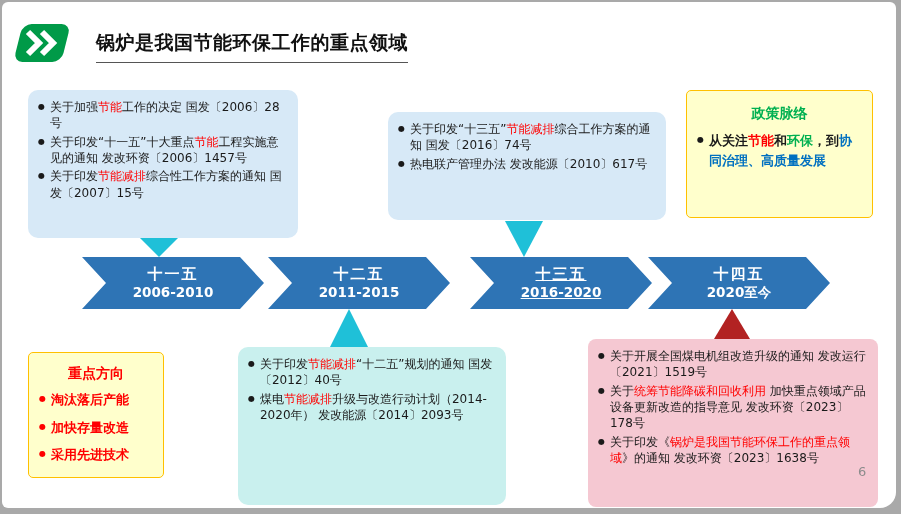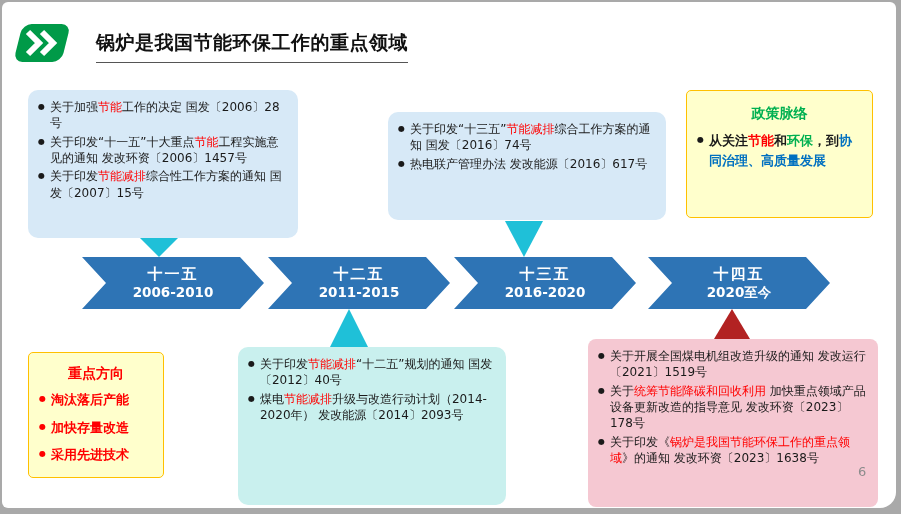--- a/index.html
+++ b/index.html
@@ -78,21 +78,21 @@
     background:#2e74b5;
     clip-path:polygon(0 0, calc(100% - 24px) 0, 100% 50%, calc(100% - 24px) 100%, 0 100%, 24px 50%);
     color:#fff; font-weight:bold;
     display:flex; flex-direction:column; align-items:center; justify-content:center;
     line-height:1.25;
   }
   .arrow .p-name  { font-size:15px; letter-spacing:2px; }
   .arrow .p-years { font-size:13.5px; }
   #arrow-1 { left:80px; }
   #arrow-2 { left:266px; }
-  #arrow-3 { left:452px; }
+  #arrow-3 { left:468px;text-decoration:underline; }
   #arrow-4 { left:646px; }
 
   
   .tri { position:absolute; width:0; height:0; }
   #tri-1 { left:138px; top:236px; border-left:19px solid transparent; border-right:19px solid transparent; border-top:19px solid #1fc0d8; }
   #tri-2 { left:503px; top:219px; border-left:19px solid transparent; border-right:19px solid transparent; border-top:36px solid #1fc0d8; }
   #tri-3 { left:328px; top:307px; border-left:19px solid transparent; border-right:19px solid transparent; border-bottom:38px solid #1fc0d8; }
   #tri-4 { left:712px; top:307px; border-left:18px solid transparent; border-right:18px solid transparent; border-bottom:30px solid #b22222; }
 
   .page-number {
@@ -129,21 +129,21 @@
       </div>
     </div>
 
   <div class="callout box-blue" id="box-plan-13-5">
       <div class="bullet-row">
         <span class="bullet-marker" style="color: rgb(26, 26, 26);">●</span>
         <span class="bullet-text"><span style="color: rgb(26, 26, 26);">关于印发“十三五”</span><span style="color: rgb(255, 0, 0);">节能减排</span><span style="color: rgb(26, 26, 26);">综合工作方案的通知  国发〔2016〕74号</span></span>
       </div>
       <div class="bullet-row">
         <span class="bullet-marker" style="color: rgb(26, 26, 26);">●</span>
-        <span class="bullet-text"><span style="color: rgb(26, 26, 26);">热电联产管理办法  发改能源〔2016〕617号</span></span>
+        <span class="bullet-text"><span style="color: rgb(26, 26, 26);">热电联产管理办法  发改能源〔2010〕617号</span></span>
       </div>
     </div>
 
   <div class="callout box-yellow semibold" id="box-policy">
     <div class="box-title title-green">政策脉络</div>
     <div>
         <div class="bullet-row">
           <span class="bullet-marker" style="color: rgb(26, 26, 26);">●</span>
           <span class="bullet-text"><span style="color: rgb(26, 26, 26);">从关注</span><span style="color: rgb(255, 0, 0);">节能</span><span style="color: rgb(26, 26, 26);">和</span><span style="color: rgb(0, 176, 80);">环保</span><span style="color: rgb(26, 26, 26);">，到</span><span style="color: rgb(0, 112, 192);">协同治理、高质量发展</span></span>
         </div>

